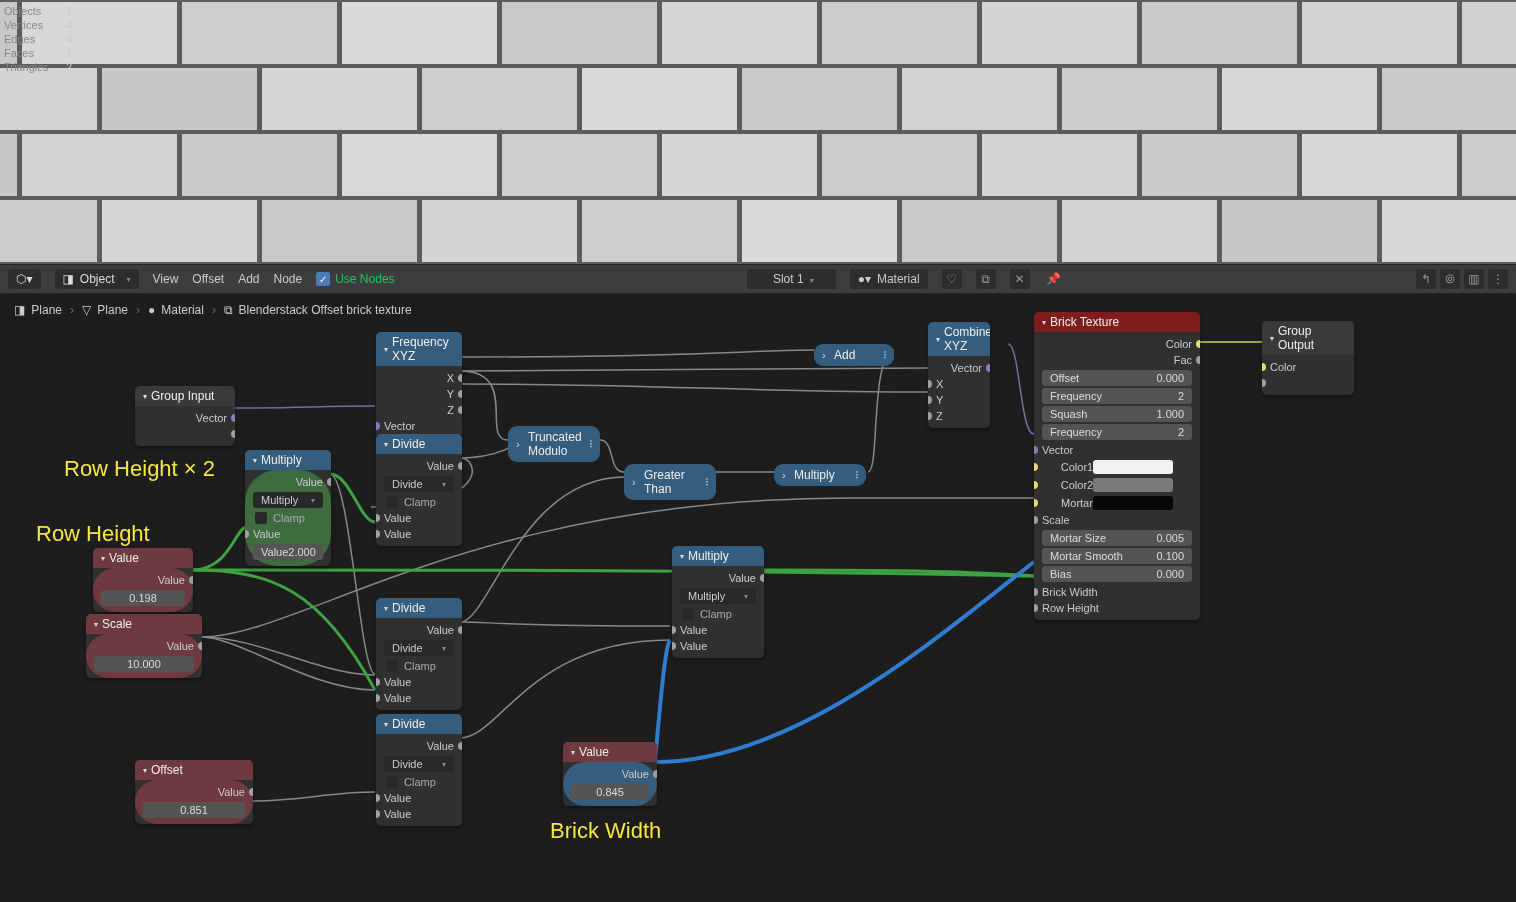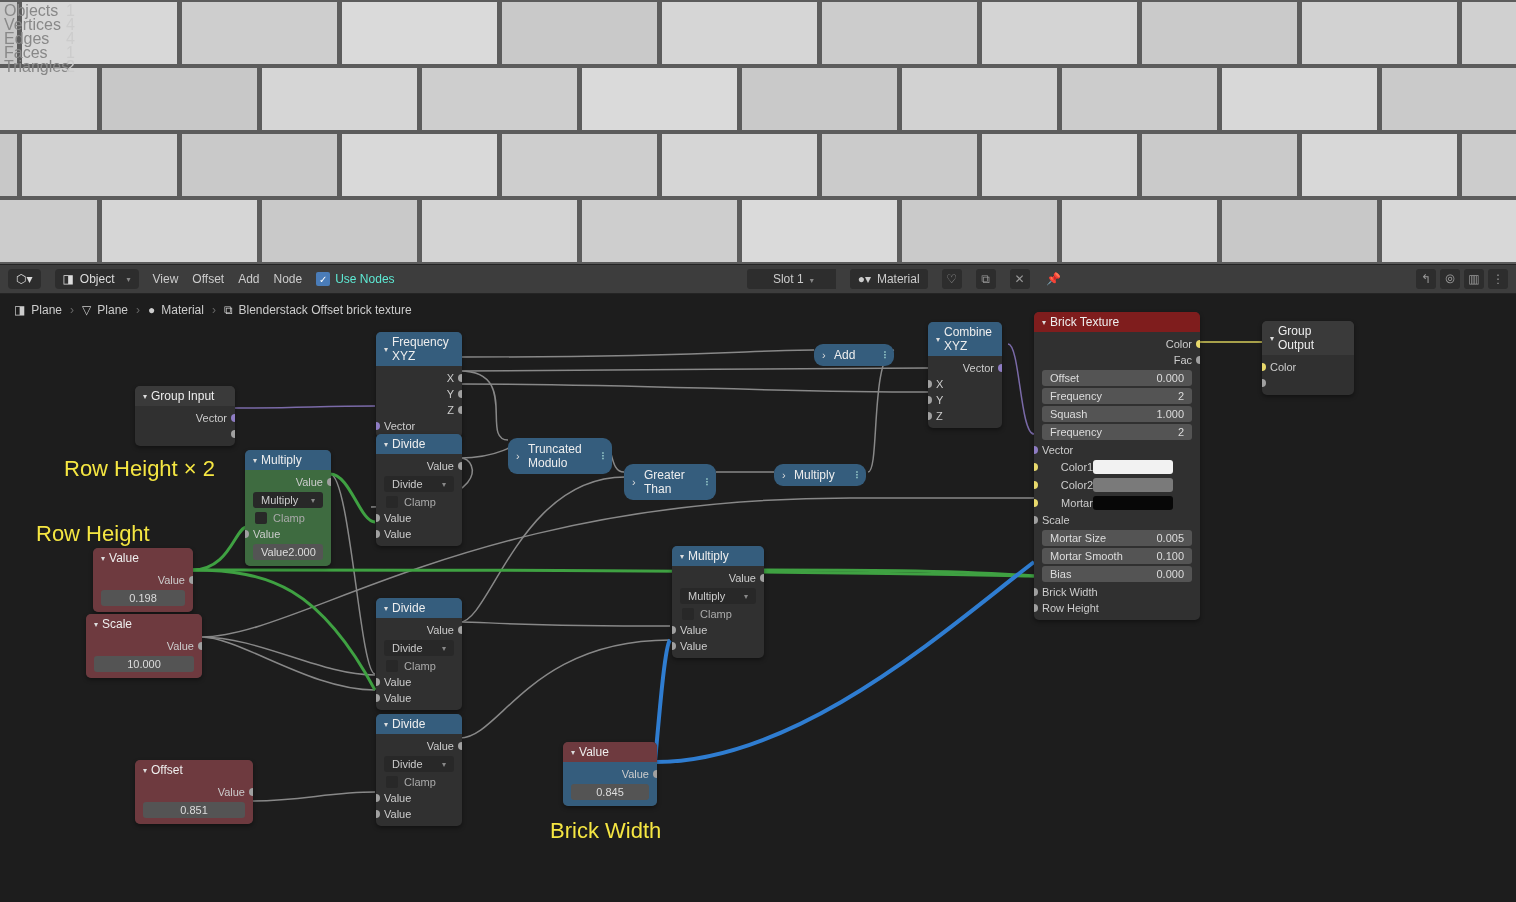--- a/index.html
+++ b/index.html
@@ -4,21 +4,21 @@
 <style>
   * { box-sizing: border-box; margin: 0; padding: 0; font-family: -apple-system, BlinkMacSystemFont, "Segoe UI", sans-serif; }
   body { background: #1d1d1d; color: #ccc; font-size: 12px; width: 1516px; height: 902px; overflow: hidden; position: relative; }
   
   
   .preview { position: absolute; top: 0; left: 0; width: 1516px; height: 264px; background: #5c5c5c; }
   .brick-row { position: absolute; width: 100%; height: 66px; display: flex; }
   .brick { height: 62px; margin: 2px 2px 2px 0; background: #cfcfcf; border-right: 3px solid #5c5c5c; flex-shrink: 0; }
   
   
-  .stats { position: absolute; top: 4px; left: 4px; color: #888; line-height: 14px; font-size: 16px; }
+  .stats { position: absolute; top: 4px; left: 4px; color: #888; line-height: 14px; font-size: 11px; }
   .stats .row { display: flex; gap: 12px; }
   .stats .label { color: #888; width: 50px; }
   .stats .val { color: #ccc; }
   
   
   .header { position: absolute; top: 264px; left: 0; width: 100%; height: 30px; background: #3d3d3d; display: flex; align-items: center; padding: 0 8px; gap: 14px; border-top: 1px solid #242424; border-bottom: 1px solid #242424; }
   .header .dropdown { background: #2d2d2d; border-radius: 4px; padding: 3px 8px; display: flex; align-items: center; gap: 6px; color: #ddd; }
   .header .menu-item { color: #ccc; cursor: pointer; }
   .header .checkbox { display: flex; align-items: center; gap: 5px; }
   .header .checkbox .box { width: 14px; height: 14px; background: #4a7cb8; border-radius: 2px; display: flex; align-items: center; justify-content: center; color: #fff; font-size: 10px; }
@@ -37,21 +37,21 @@
   .canvas { position: absolute; top: 326px; left: 0; width: 1516px; height: 576px; background: #1d1d1d; }
   
   .node { position: absolute; background: #303030; border-radius: 5px; overflow: hidden; box-shadow: 0 2px 4px rgba(0,0,0,0.4); }
   .node-header { padding: 3px 8px; font-size: 12px; color: #eee; display: flex; align-items: center; gap: 4px; }
   .node-header::before { content: "▾"; font-size: 8px; color: #ddd; }
   .hdr-blue { background: #355d7d; }
   .hdr-red { background: #6e3a3f; }
   .hdr-brown { background: #7f1d1d; }
   .hdr-dark { background: #3a3a3a; }
   
-  .node-body { padding: 4px 0; }
+  .node-body { padding: 4px 0; border-radius: 32px; }
   .node-row { padding: 2px 8px; display: flex; align-items: center; justify-content: center; min-height: 16px; font-size: 11px; color: #ccc; position: relative; }
   .node-row.right { justify-content: flex-end; }
   .node-row.left { justify-content: flex-start; }
   
   .num-field { background: #545454; border-radius: 3px; padding: 2px 8px; text-align: center; color: #ddd; margin: 2px 8px; display: flex; justify-content: space-between; align-items: center; font-size: 11px; }
   .num-field.center { justify-content: center; }
   .sel-field { background: #282828; border-radius: 3px; padding: 2px 8px; margin: 2px 8px; color: #ccc; font-size: 11px; display:flex; justify-content:space-between; align-items:center; }
   .chk-field { display: flex; align-items: center; gap: 6px; padding: 2px 10px; font-size: 11px; color: #aaa; }
   .chk-field .cb { width: 12px; height: 12px; background: #282828; border-radius: 2px; }
   .swatch { width: 80px; height: 14px; border-radius: 3px; }
@@ -162,21 +162,21 @@
   <div class="dropdown">
       <span>⬡▾</span>
     </div>
   <div class="dropdown chev-down">◨ <span>Object</span></div>
   <span class="menu-item">View</span>
   <span class="menu-item">Offset</span>
   <span class="menu-item">Add</span>
   <span class="menu-item">Node</span>
   <div class="checkbox">
       <span class="box">✓</span>
-      <span style="color:#5eead4">Use Nodes</span>
+      <span style="color:#22c55e">Use Nodes</span>
     </div>
   <div class="spacer"></div>
   <div class="slot chev-down">Slot 1</div>
   <div class="mat-field">
       <span>●▾</span>
       <span>Material</span>
     </div>
   <div class="icon-btn">♡</div>
   <div class="icon-btn">⧉</div>
   <div class="icon-btn">✕</div>
@@ -404,21 +404,21 @@
           <div class="socket sock-l s-grey"></div>
           <span>Value</span>
         </div>
     <div class="node-row left">
           <div class="socket sock-l s-grey"></div>
           <span>Value</span>
         </div>
   </div>
 </div>
 
-<div class="pill" style="top:112px;left:508px;width:104px">
+<div class="pill" style="top:100px;left:508px;width:92px">
       <span>Truncated Modulo</span>
       <span class="dots">⠇</span>
     </div>
 <div class="pill" style="top:138px;left:624px;width:92px">
       <span>Greater Than</span>
       <span class="dots">⠇</span>
     </div>
 <div class="pill" style="top:138px;left:774px;width:92px">
       <span>Multiply</span>
       <span class="dots">⠇</span>
@@ -444,21 +444,21 @@
           <div class="socket sock-l s-grey"></div>
           <span>Value</span>
         </div>
     <div class="node-row left">
           <div class="socket sock-l s-grey"></div>
           <span>Value</span>
         </div>
   </div>
 </div>
 
-<div class="node" style="top:-4px;left:928px;width:74px">
+<div class="node" style="top:-4px;left:928px;width:62px">
   <div class="node-header hdr-blue">Combine XYZ</div>
   <div class="node-body">
     <div class="node-row right">
           <span>Vector</span>
           <div class="socket sock-r s-purple"></div>
         </div>
     <div class="node-row left">
           <div class="socket sock-l s-grey"></div>
           <span>X</span>
         </div>

